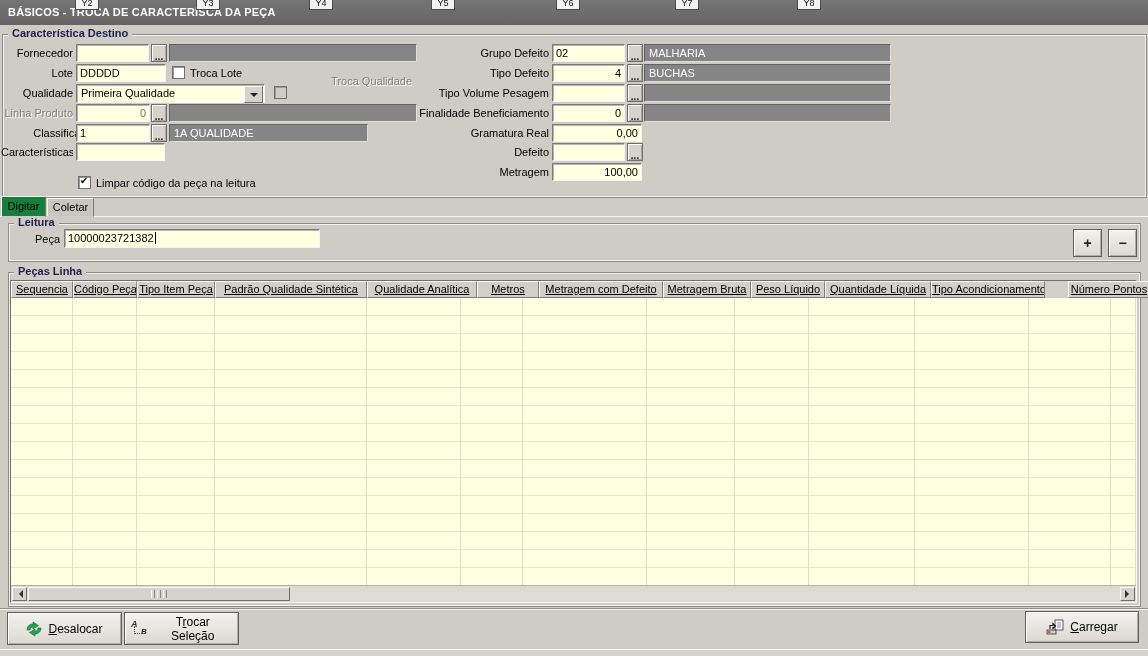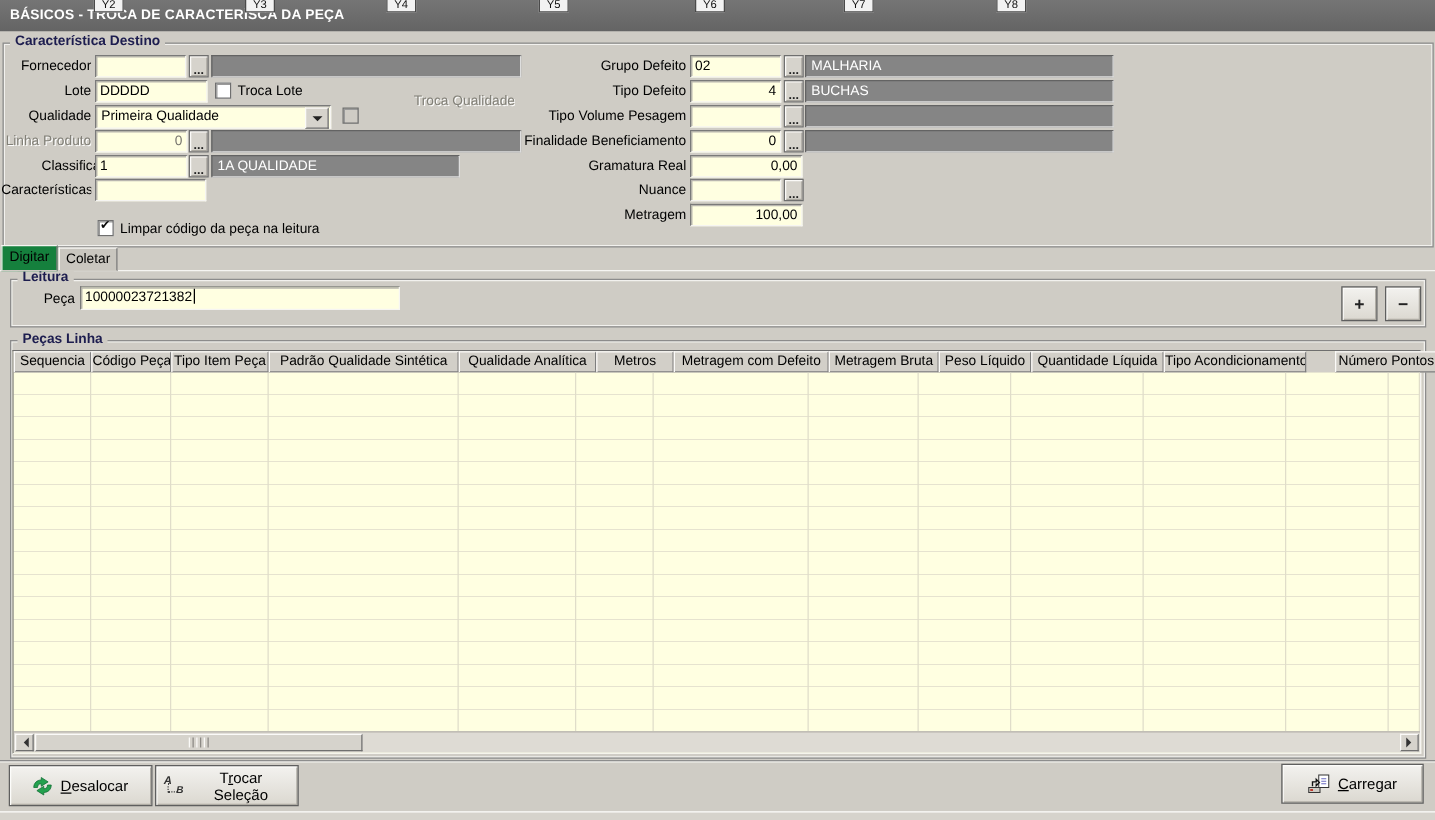--- a/index.html
+++ b/index.html
@@ -50,21 +50,21 @@
   .sheetline{position:absolute;left:0;top:216px;width:1148px;height:0;border-top:1px solid #f6f5f2;}
   
   .btn{position:absolute;box-sizing:border-box;background:linear-gradient(#f3f2ef,#dbd8d0);
        border:1px solid #5f5f5f;box-shadow:inset 1px 1px 0 #fdfdfb,inset -1px -1px 0 #b0ada5;
        font-family:inherit;font-size:12px;color:#000;display:flex;align-items:center;justify-content:center;gap:6px;cursor:default;}
   .btn u{text-decoration:underline;}
   .btn.sq{font-size:14px;font-weight:bold;color:#222;}
   
   .grid{position:absolute;left:10px;top:280px;width:1127px;height:323px;box-sizing:border-box;
         border:1px solid;border-color:#6f6f6f #f6f5f2 #f6f5f2 #6f6f6f;background:#ffffe1;
-        display:flex;flex-direction:column;}
+        display:flex;flex-direction:column;text-decoration:underline;}
   .grid-header{height:17px;display:flex;background:#d2cfc8;}
   .gh-cell{box-sizing:border-box;height:17px;background:#d2cfc8;border:1px solid;
            border-color:#fbfaf8 #7e7e7e #7e7e7e #fbfaf8;font-size:11px;line-height:15px;
            text-align:center;white-space:nowrap;overflow:hidden;flex-shrink:0;}
   .grid-body{flex:1;position:relative;display:flex;overflow:hidden;
              background:repeating-linear-gradient(to bottom,#ffffe1 0 17px,#e6e3cf 17px 18px);}
   .gb-col{box-sizing:border-box;height:100%;border-right:1px solid #e0ddc9;flex-shrink:0;}
   
   .hscroll{height:16px;position:relative;background:#dedbd4;border-top:1px solid #b5b2aa;}
   .sb-btn{position:absolute;top:1px;width:15px;height:14px;background:#d6d3cc;border:1px solid;
@@ -155,21 +155,21 @@
   <div class="ro" style="left:644px;top:84px;width:247px;"></div>
 
   <div class="lbl" style="left:408px;top:104px;width:141px;">Finalidade Beneficiamento</div>
   <input class="inp num" style="left: 552px; top: 104px; width: 73px;" value="0">
   <div class="dots" style="left:627px;top:104px;">...</div>
   <div class="ro" style="left:644px;top:104px;width:247px;"></div>
 
   <div class="lbl" style="left:408px;top:124px;width:141px;">Gramatura Real</div>
   <input class="inp num" style="left: 552px; top: 124px; width: 90px;" value="0,00">
 
-  <div class="lbl" style="left:408px;top:143px;width:141px;">Nuance</div>
+  <div class="lbl" style="left:408px;top:143px;width:141px;">Defeito</div>
   <input class="inp" style="left: 552px; top: 143px; width: 73px;" value="">
   <div class="dots" style="left:627px;top:143px;">...</div>
 
   <div class="lbl" style="left:408px;top:163px;width:141px;">Metragem</div>
   <input class="inp num" style="left: 552px; top: 163px; width: 90px;" value="100,00">
 
   <div class="sheetline"></div>
   <div class="tab active">Digitar</div>
   <div class="tab idle">Coletar</div>
 

